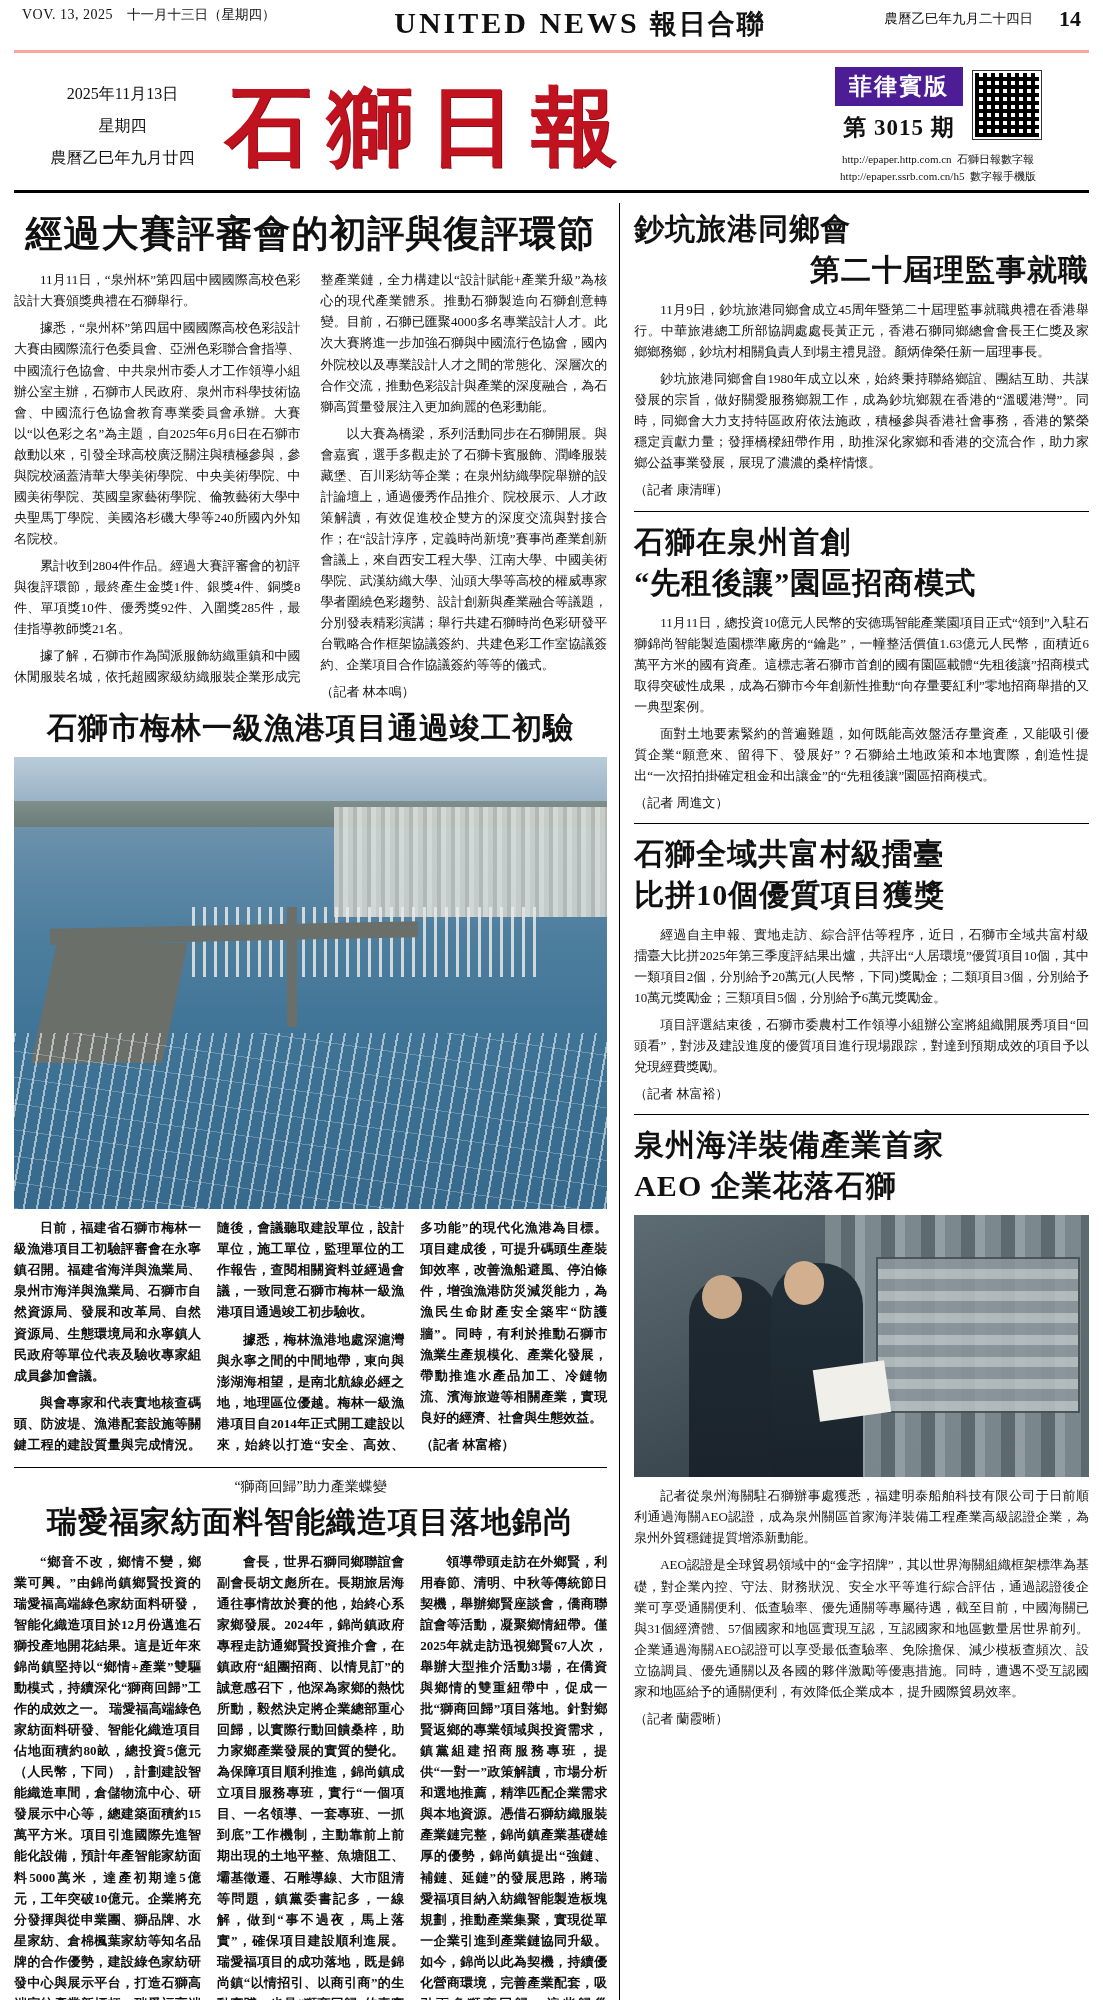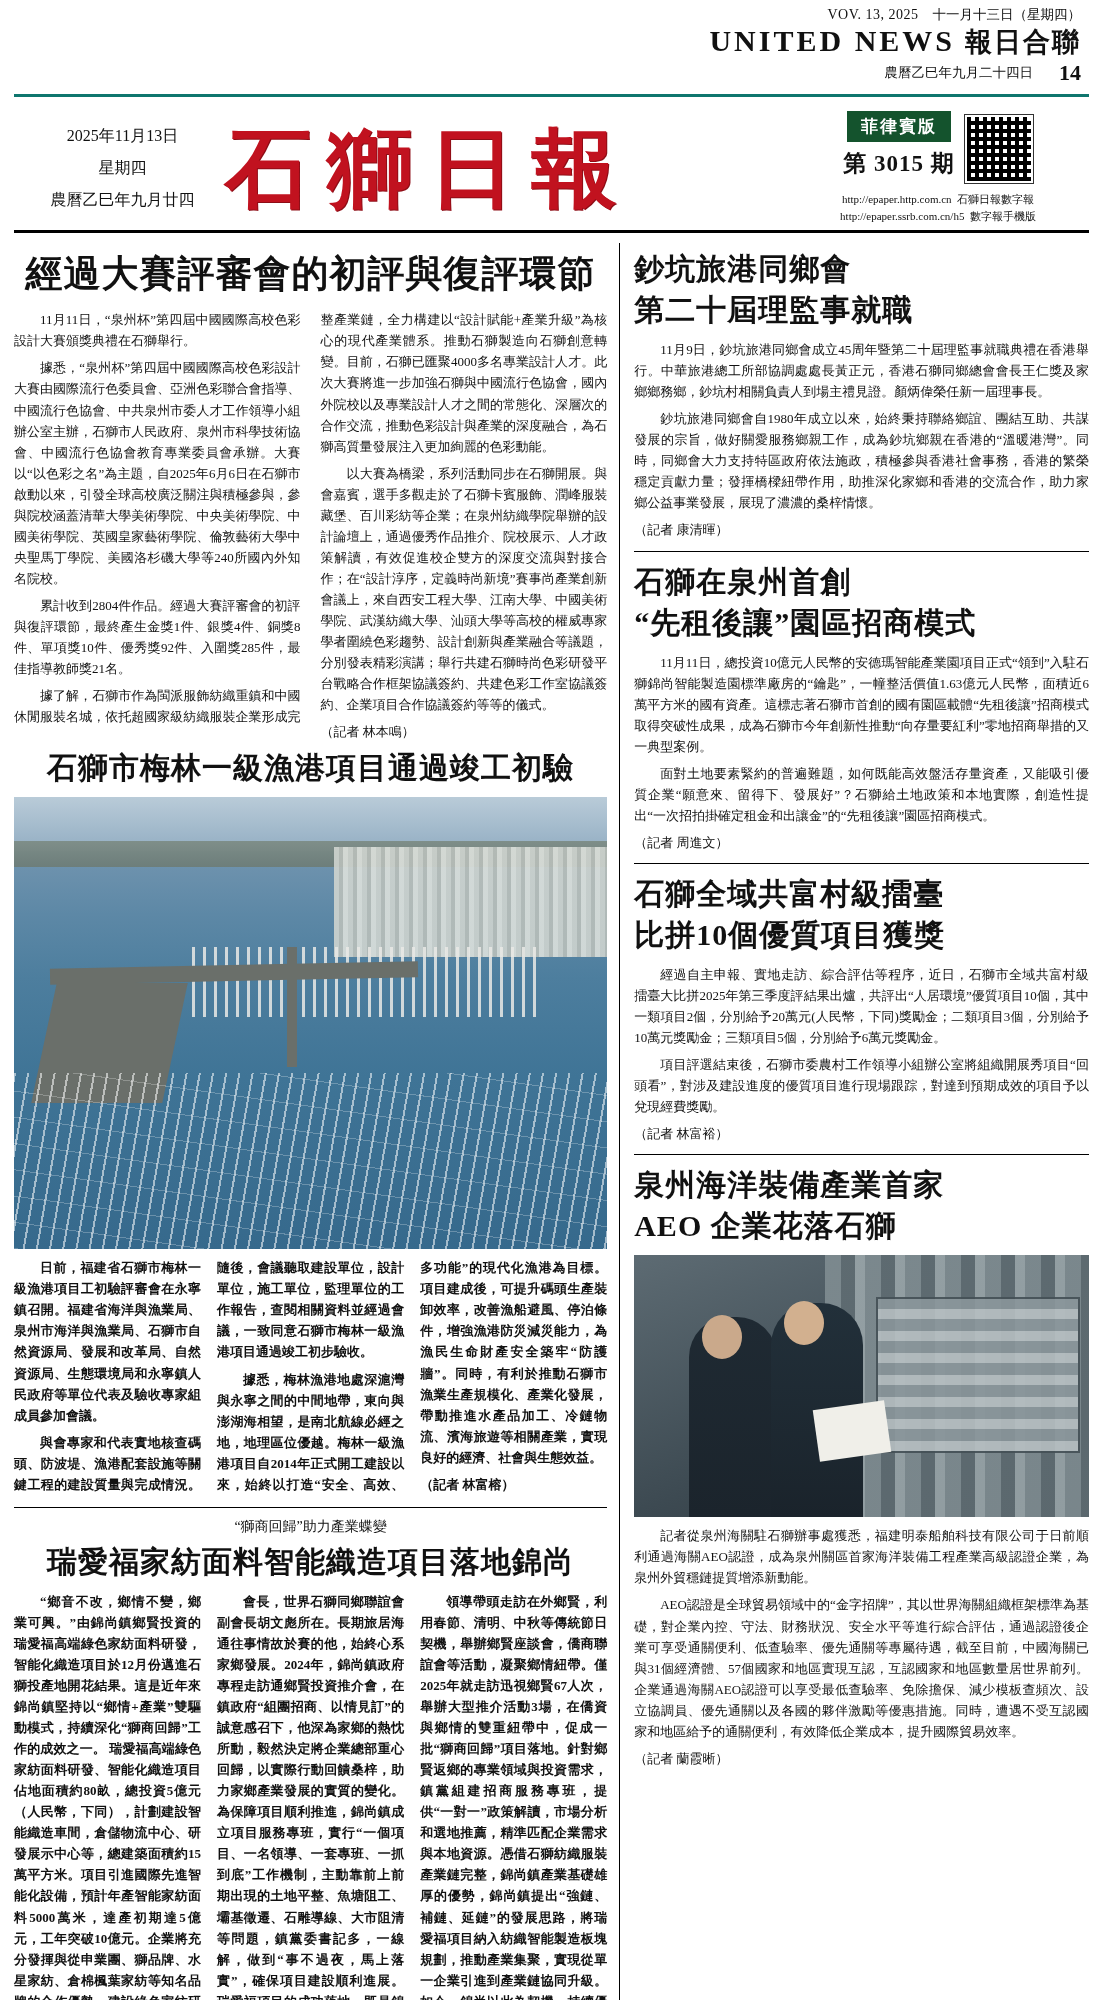--- a/index.html
+++ b/index.html
@@ -1,37 +1,37 @@
 <!DOCTYPE html>
 <html><head>
 <meta charset="utf-8">
 <style>
   html,body{margin:0;padding:0;background:#ffffff;}
   body{width:1103px;font-family:"Liberation Serif",serif;color:#111;}
   .page{width:1103px;min-height:2000px;position:relative;background:#fff;box-sizing:border-box;padding:0 14px;}
 
   
-  .topbar{display:flex;align-items:flex-end;justify-content:space-between;border-bottom:3px solid #0f766e;padding:6px 8px 8px 8px;flex-direction:column;}
+  .topbar{display:flex;align-items:flex-start;justify-content:space-between;border-bottom:3px solid #fca5a5;padding:6px 8px 8px 8px;}
   .topbar .tb-left{font-size:14px;letter-spacing:.5px;white-space:nowrap;}
   .topbar .tb-date{font-size:13.5px;margin-left:14px;}
   .topbar .tb-center{display:flex;align-items:baseline;gap:10px;}
   .tb-en{font-family:"Liberation Serif",serif;font-size:30px;font-weight:bold;letter-spacing:3px;}
   .tb-cn{font-size:27px;font-weight:bold;letter-spacing:2px;}
   .topbar .tb-right{font-size:13.5px;white-space:nowrap;}
   .tb-page{font-size:22px;font-weight:bold;margin-left:26px;}
   .tb-group{display:flex;align-items:center;}
 
   
   .nameplate{display:flex;align-items:center;justify-content:space-between;padding:14px 6px 5px 6px;border-bottom:3px solid #000;}
   .np-left{width:205px;text-align:center;font-size:16px;line-height:2.0;color:#111;}
   .np-mid{flex:1;text-align:left;}
   .np-title{font-size:86px;font-weight:bold;color:#c1121f;letter-spacing:16px;font-family:"DejaVu Serif",serif;line-height:1.05;
             text-shadow:1px 1px 0 #8d0d16;}
   .np-right{width:290px;text-align:center;}
-  .np-badge{display:inline-block;background:#14532d;color:#fff;font-size:17px;font-weight:bold;padding:4px 14px;letter-spacing:2px;}
+  .np-badge{display:inline-block;background:#4c1d95;color:#fff;font-size:23px;font-weight:bold;padding:4px 14px;letter-spacing:2px;}
   .np-issue{font-size:23px;font-weight:bold;margin-top:6px;letter-spacing:1px;}
   .np-urls{font-size:11px;line-height:1.55;margin-top:8px;text-align:center;}
   .np-right-inner{display:flex;align-items:flex-start;justify-content:center;gap:10px;}
   .qr{width:64px;height:64px;background:
     repeating-linear-gradient(90deg,#000 0 4px,#fff 4px 8px),
     repeating-linear-gradient(0deg,#000 0 4px,transparent 4px 8px);
     background-blend-mode:multiply;border:2px solid #fff;outline:1px solid #333;margin-top:4px;}
 
   
   .body{display:flex;gap:0;padding-top:10px;}
@@ -181,21 +181,21 @@
 如今，錦尚以此為契機，持續優化營商環境，完善產業配套，吸引更多獅商回歸。這些歸巢的“金鳳凰”，正以資金與技術的雙重賦能，推動石獅產業邁向更高、更遠。</p>
 
         </div>
       </div>
     </div>
 
     <div class="colB">
 
       <div>
         <h2 class="headline2" style="text-align:left;margin-bottom:2px;">鈔坑旅港同鄉會</h2>
-        <h2 class="headline2" style="text-align:left;margin-top:0;">第二十屆理監事就職</h2>
+        <h2 class="headline2" style="text-align:right;margin-top:0;">第二十屆理監事就職</h2>
         <p class="txt">11月9日，鈔坑旅港同鄉會成立45周年暨第二十屆理監事就職典禮在香港舉行。中華旅港總工所部協調處處長黃正元，香港石獅同鄉總會會長王仁獎及家鄉鄉務鄉，鈔坑村相關負責人到場主禮見證。顏炳偉榮任新一屆理事長。</p>
         <p class="txt">鈔坑旅港同鄉會自1980年成立以來，始終秉持聯絡鄉誼、團結互助、共謀發展的宗旨，做好關愛服務鄉親工作，成為鈔坑鄉親在香港的“溫暖港灣”。同時，同鄉會大力支持特區政府依法施政，積極參與香港社會事務，香港的繁榮穩定貢獻力量；發揮橋樑紐帶作用，助推深化家鄉和香港的交流合作，助力家鄉公益事業發展，展現了濃濃的桑梓情懷。</p>
         <p class="txt noind byline">（記者 康清暉）</p>
       </div>
 
       <div class="rule"></div>
 
       <div>
         <h2 class="headline2" style="text-align:left;margin-bottom:2px;">石獅在泉州首創</h2>
         <h2 class="headline2" style="text-align:left;margin-top:0;">“先租後讓”園區招商模式</h2>

